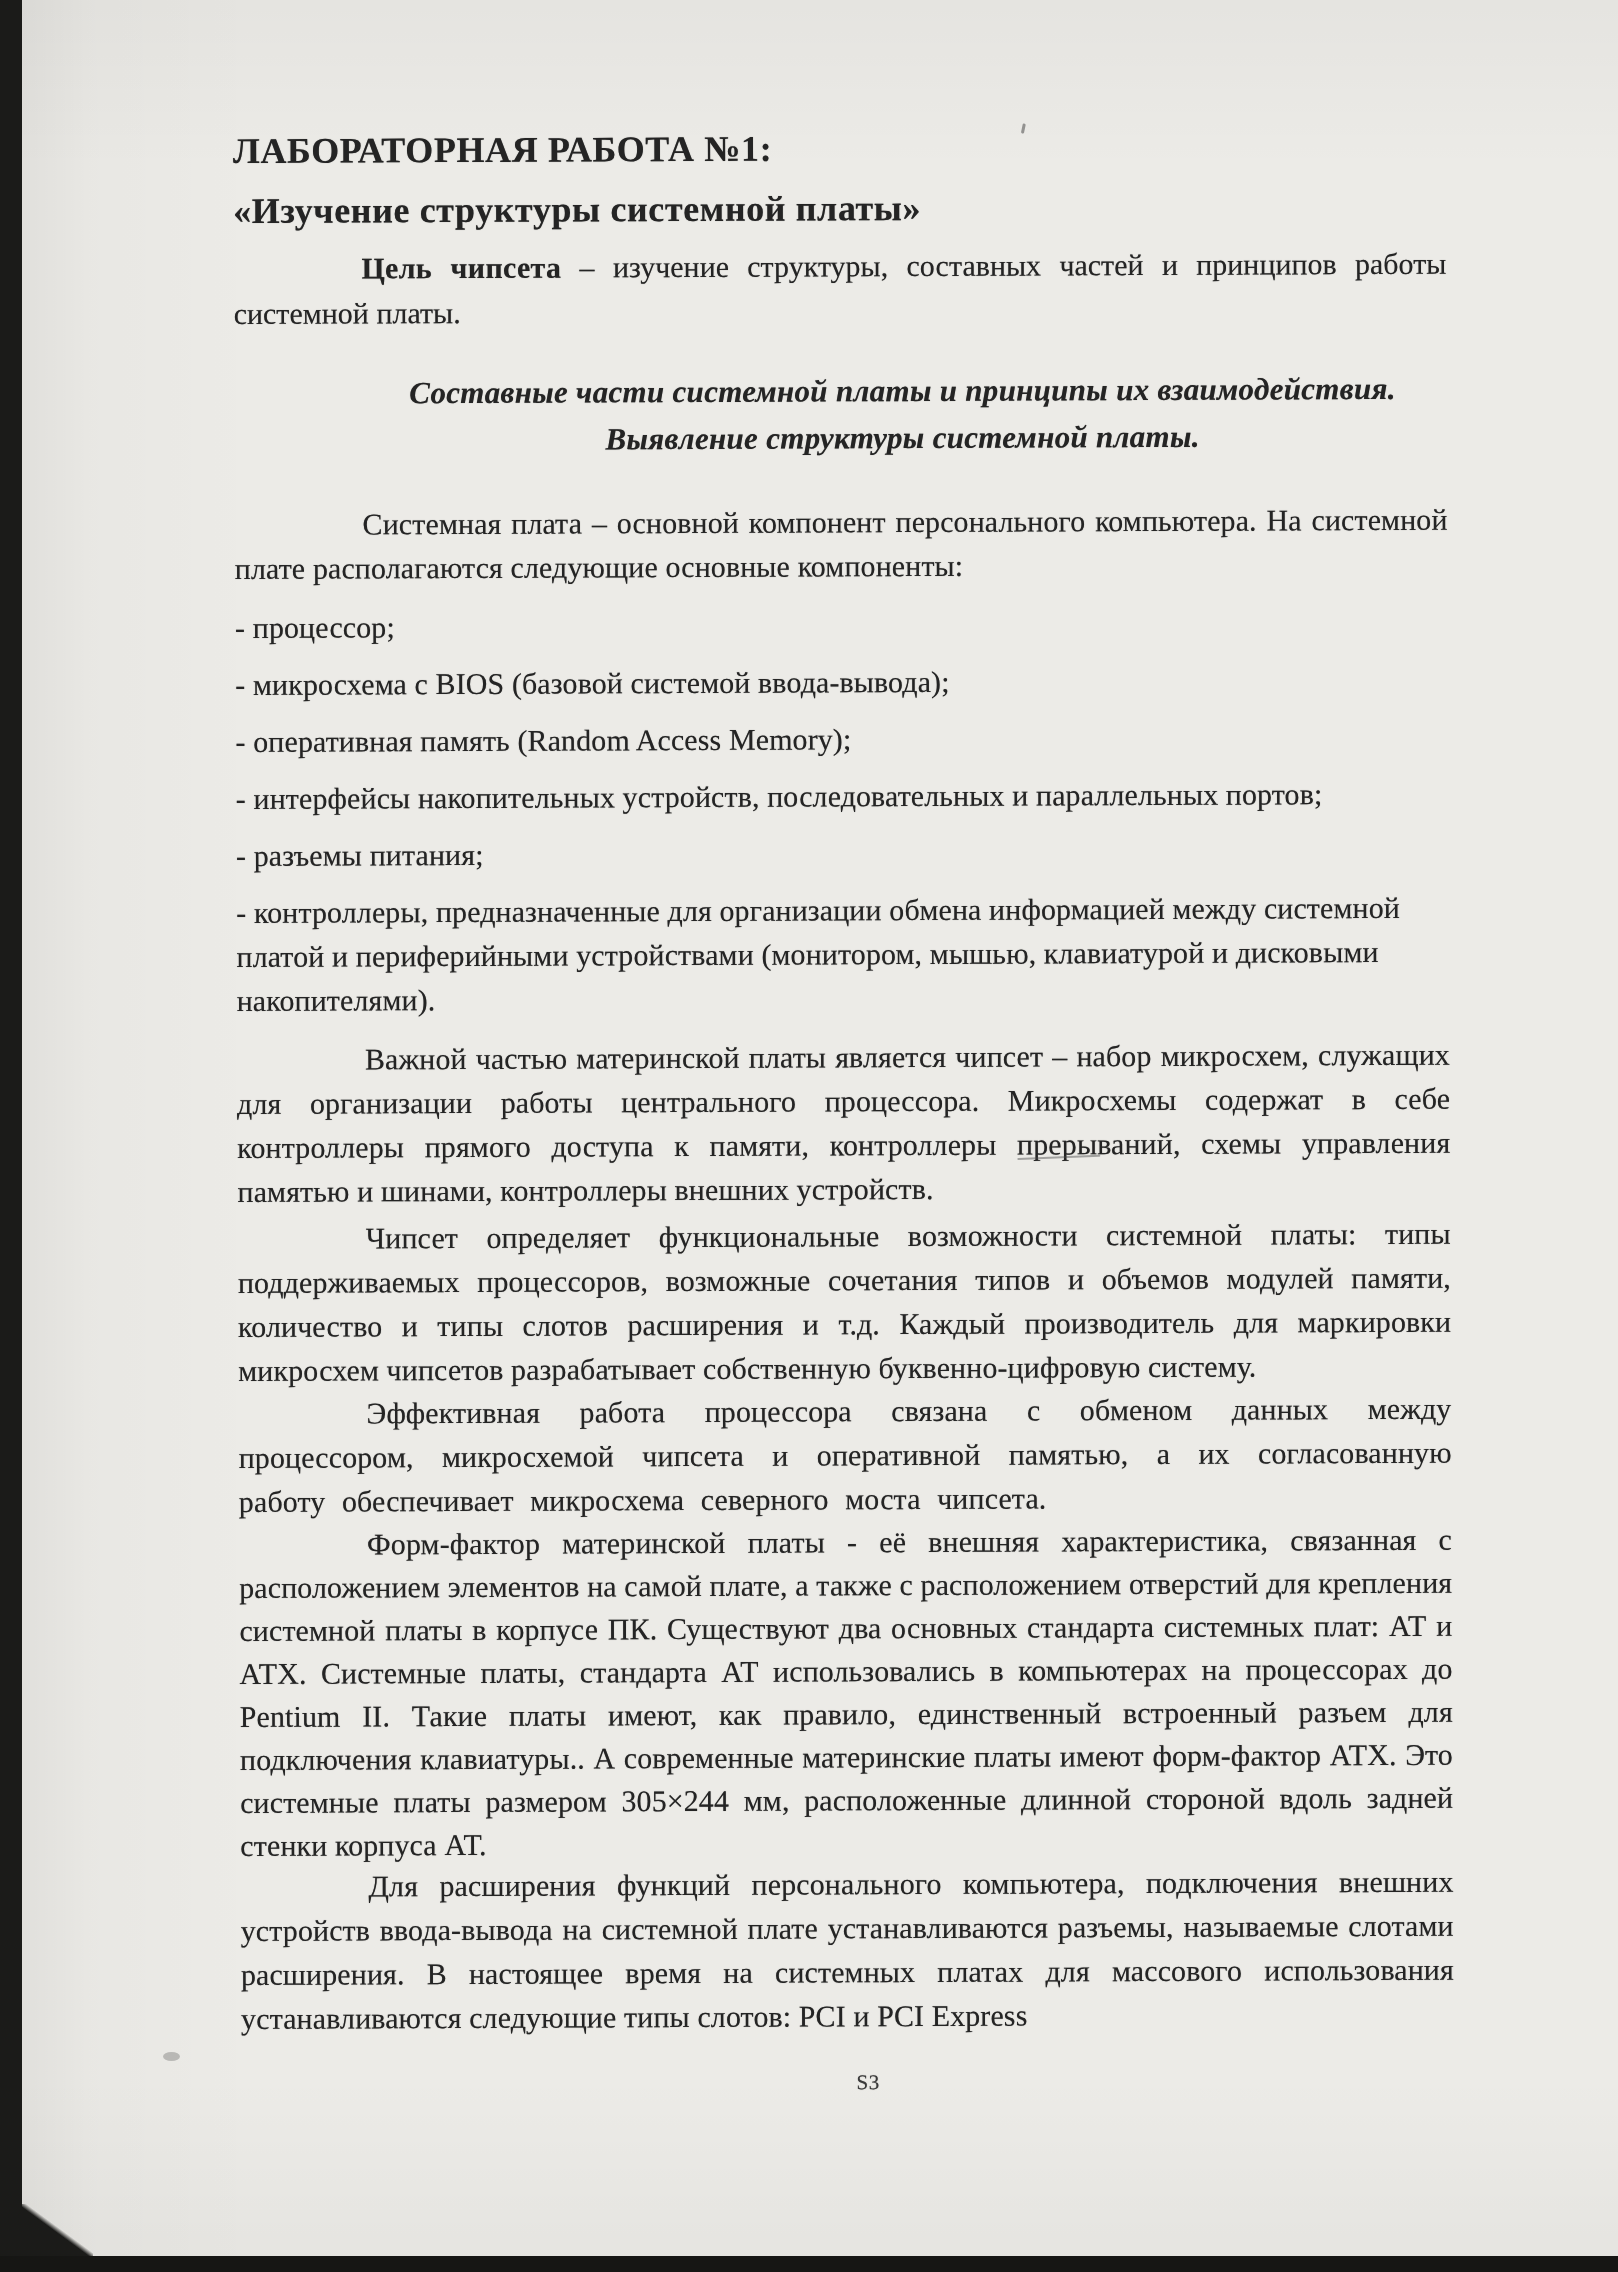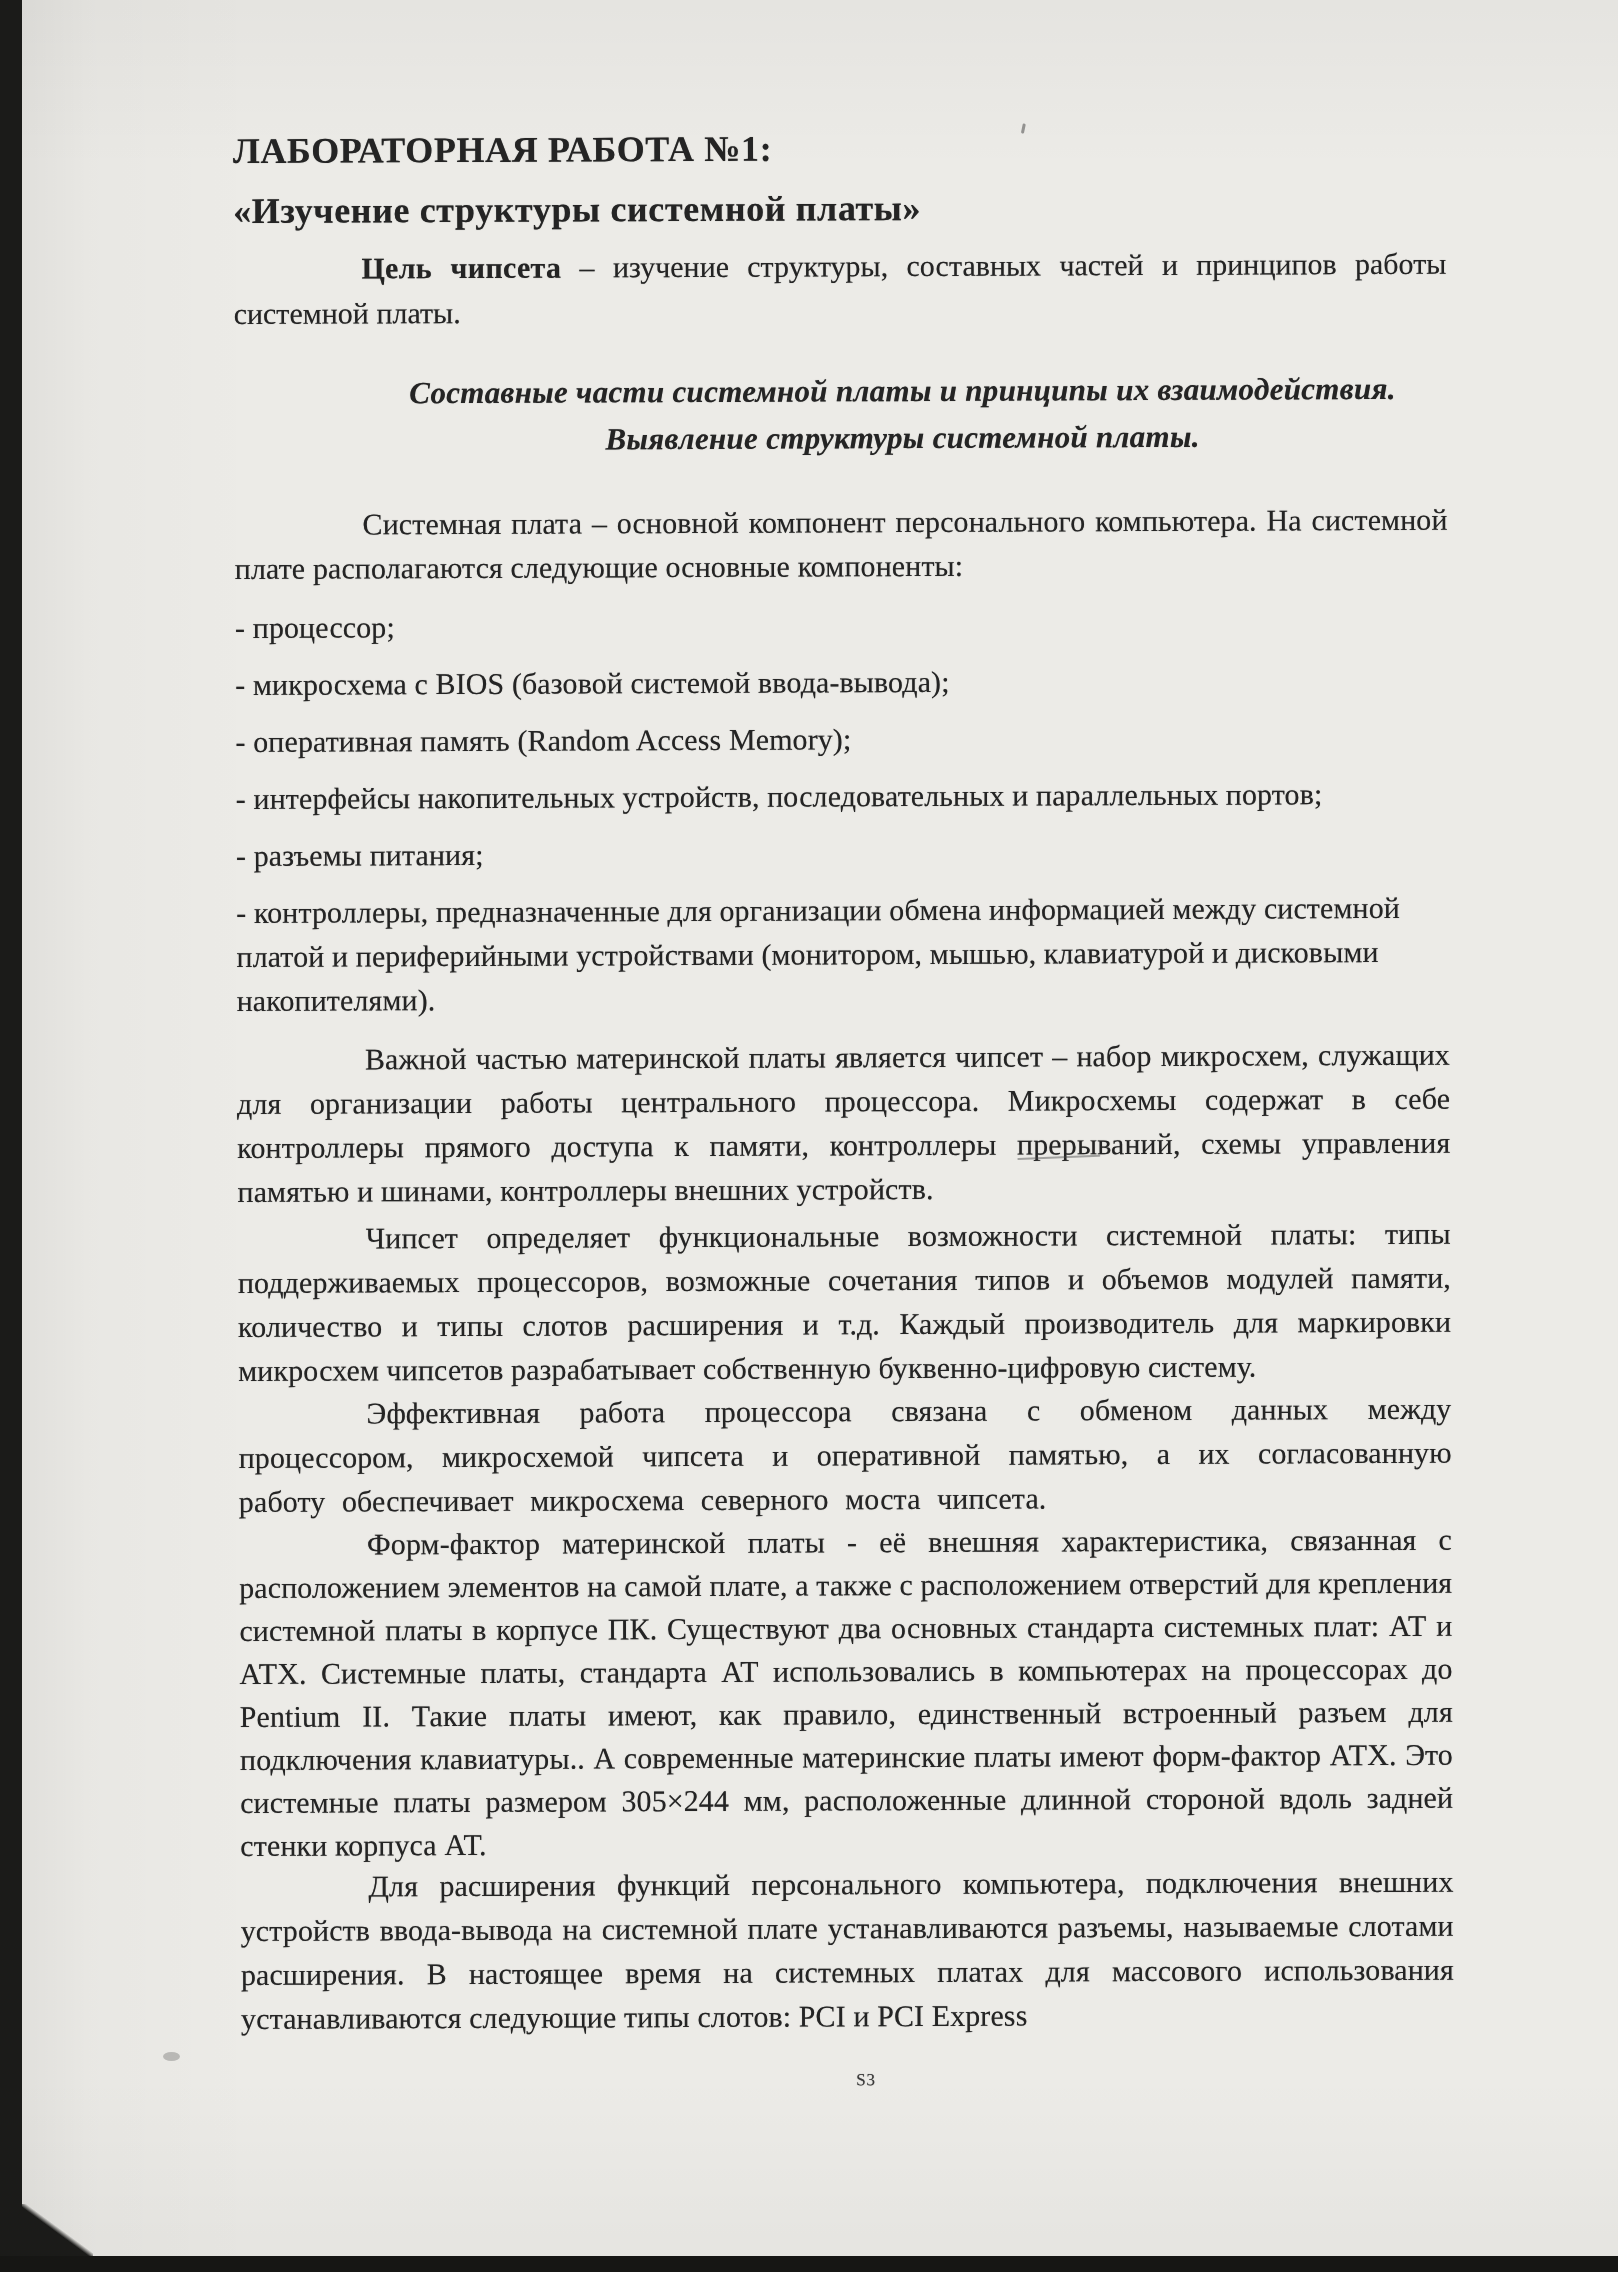--- a/index.html
+++ b/index.html
@@ -34,21 +34,21 @@
   .heading{
     left:292px;top:370px;width:1219px;text-align:center;
     font-size:31px;font-weight:bold;font-style:italic;line-height:47px;letter-spacing:0.3px;
   }
   .body-par{left:233px;width:1213px;font-size:30px;line-height:44px;text-align:justify;letter-spacing:0.1px;}
   .indent{text-indent:128px;}
   .list{left:233px;top:606px;width:1213px;font-size:30px;letter-spacing:0.1px;}
   .list .li{line-height:44px;margin-bottom:13px;text-align:left;}
   .p4{word-spacing:9px;}
   .p5{line-height:43px;}
-  .footer-mark{left:848px;top:2073px;font-size:17px;color:#3a3a3a;letter-spacing:0.6px;}
+  .footer-mark{left:848px;top:2073px;font-size:21px;color:#3a3a3a;letter-spacing:0.6px;}
   .edge-left{left:0;top:0;width:22px;height:2273px;background:var(--bed);}
   .edge-bottom{left:0;top:2256px;width:1619px;height:17px;background:#161614;}
   .corner-cut{
     left:22px;top:2204px;width:71px;height:52px;
     background:linear-gradient(to top right, var(--bed) 47%, rgba(0,0,0,0) 53%);
   }
   .speck{background:#4a4a4a;border-radius:1.3px;opacity:0.55;}
   .speck.apostrophe{left:1022px;top:127px;width:3.2px;height:10.4px;transform:rotate(12deg);}
   .speck.smudge{left:163px;top:2052px;width:17px;height:9px;border-radius:50%;opacity:0.3;filter:blur(0.6px);}
   .speck.strike{left:1013px;top:1160px;width:83px;height:1.9px;transform:rotate(-2deg);opacity:0.45;}

